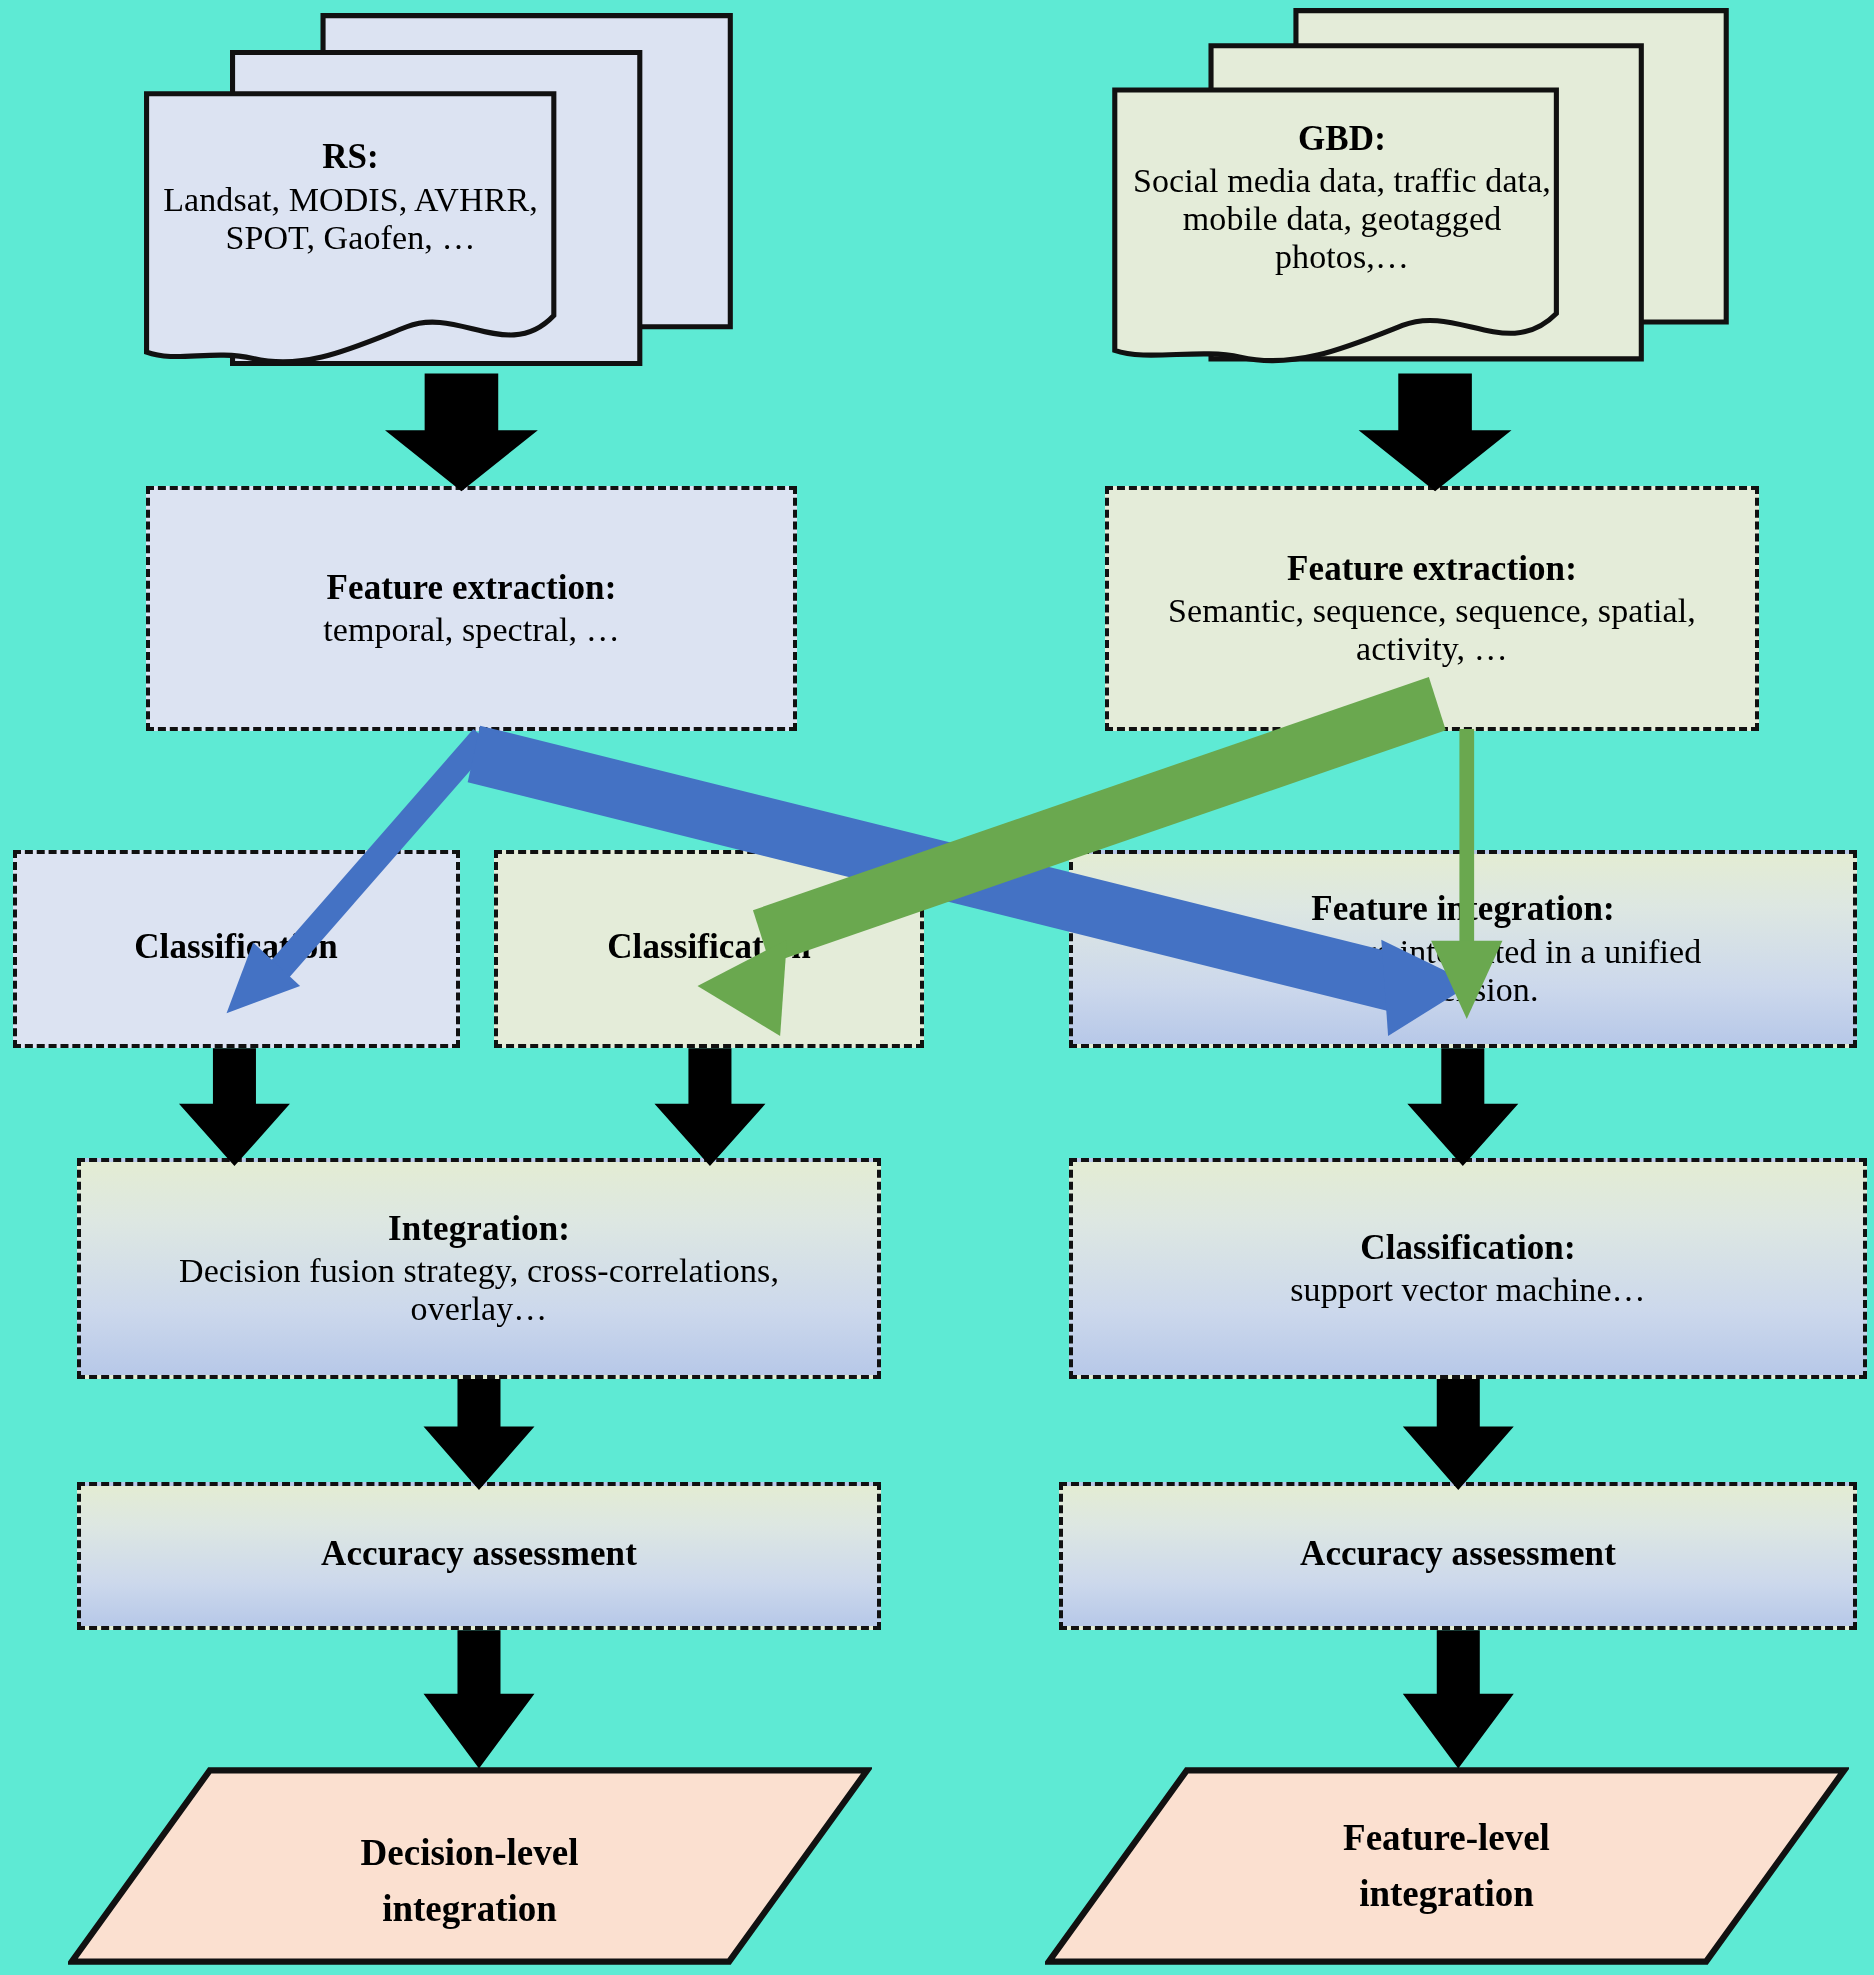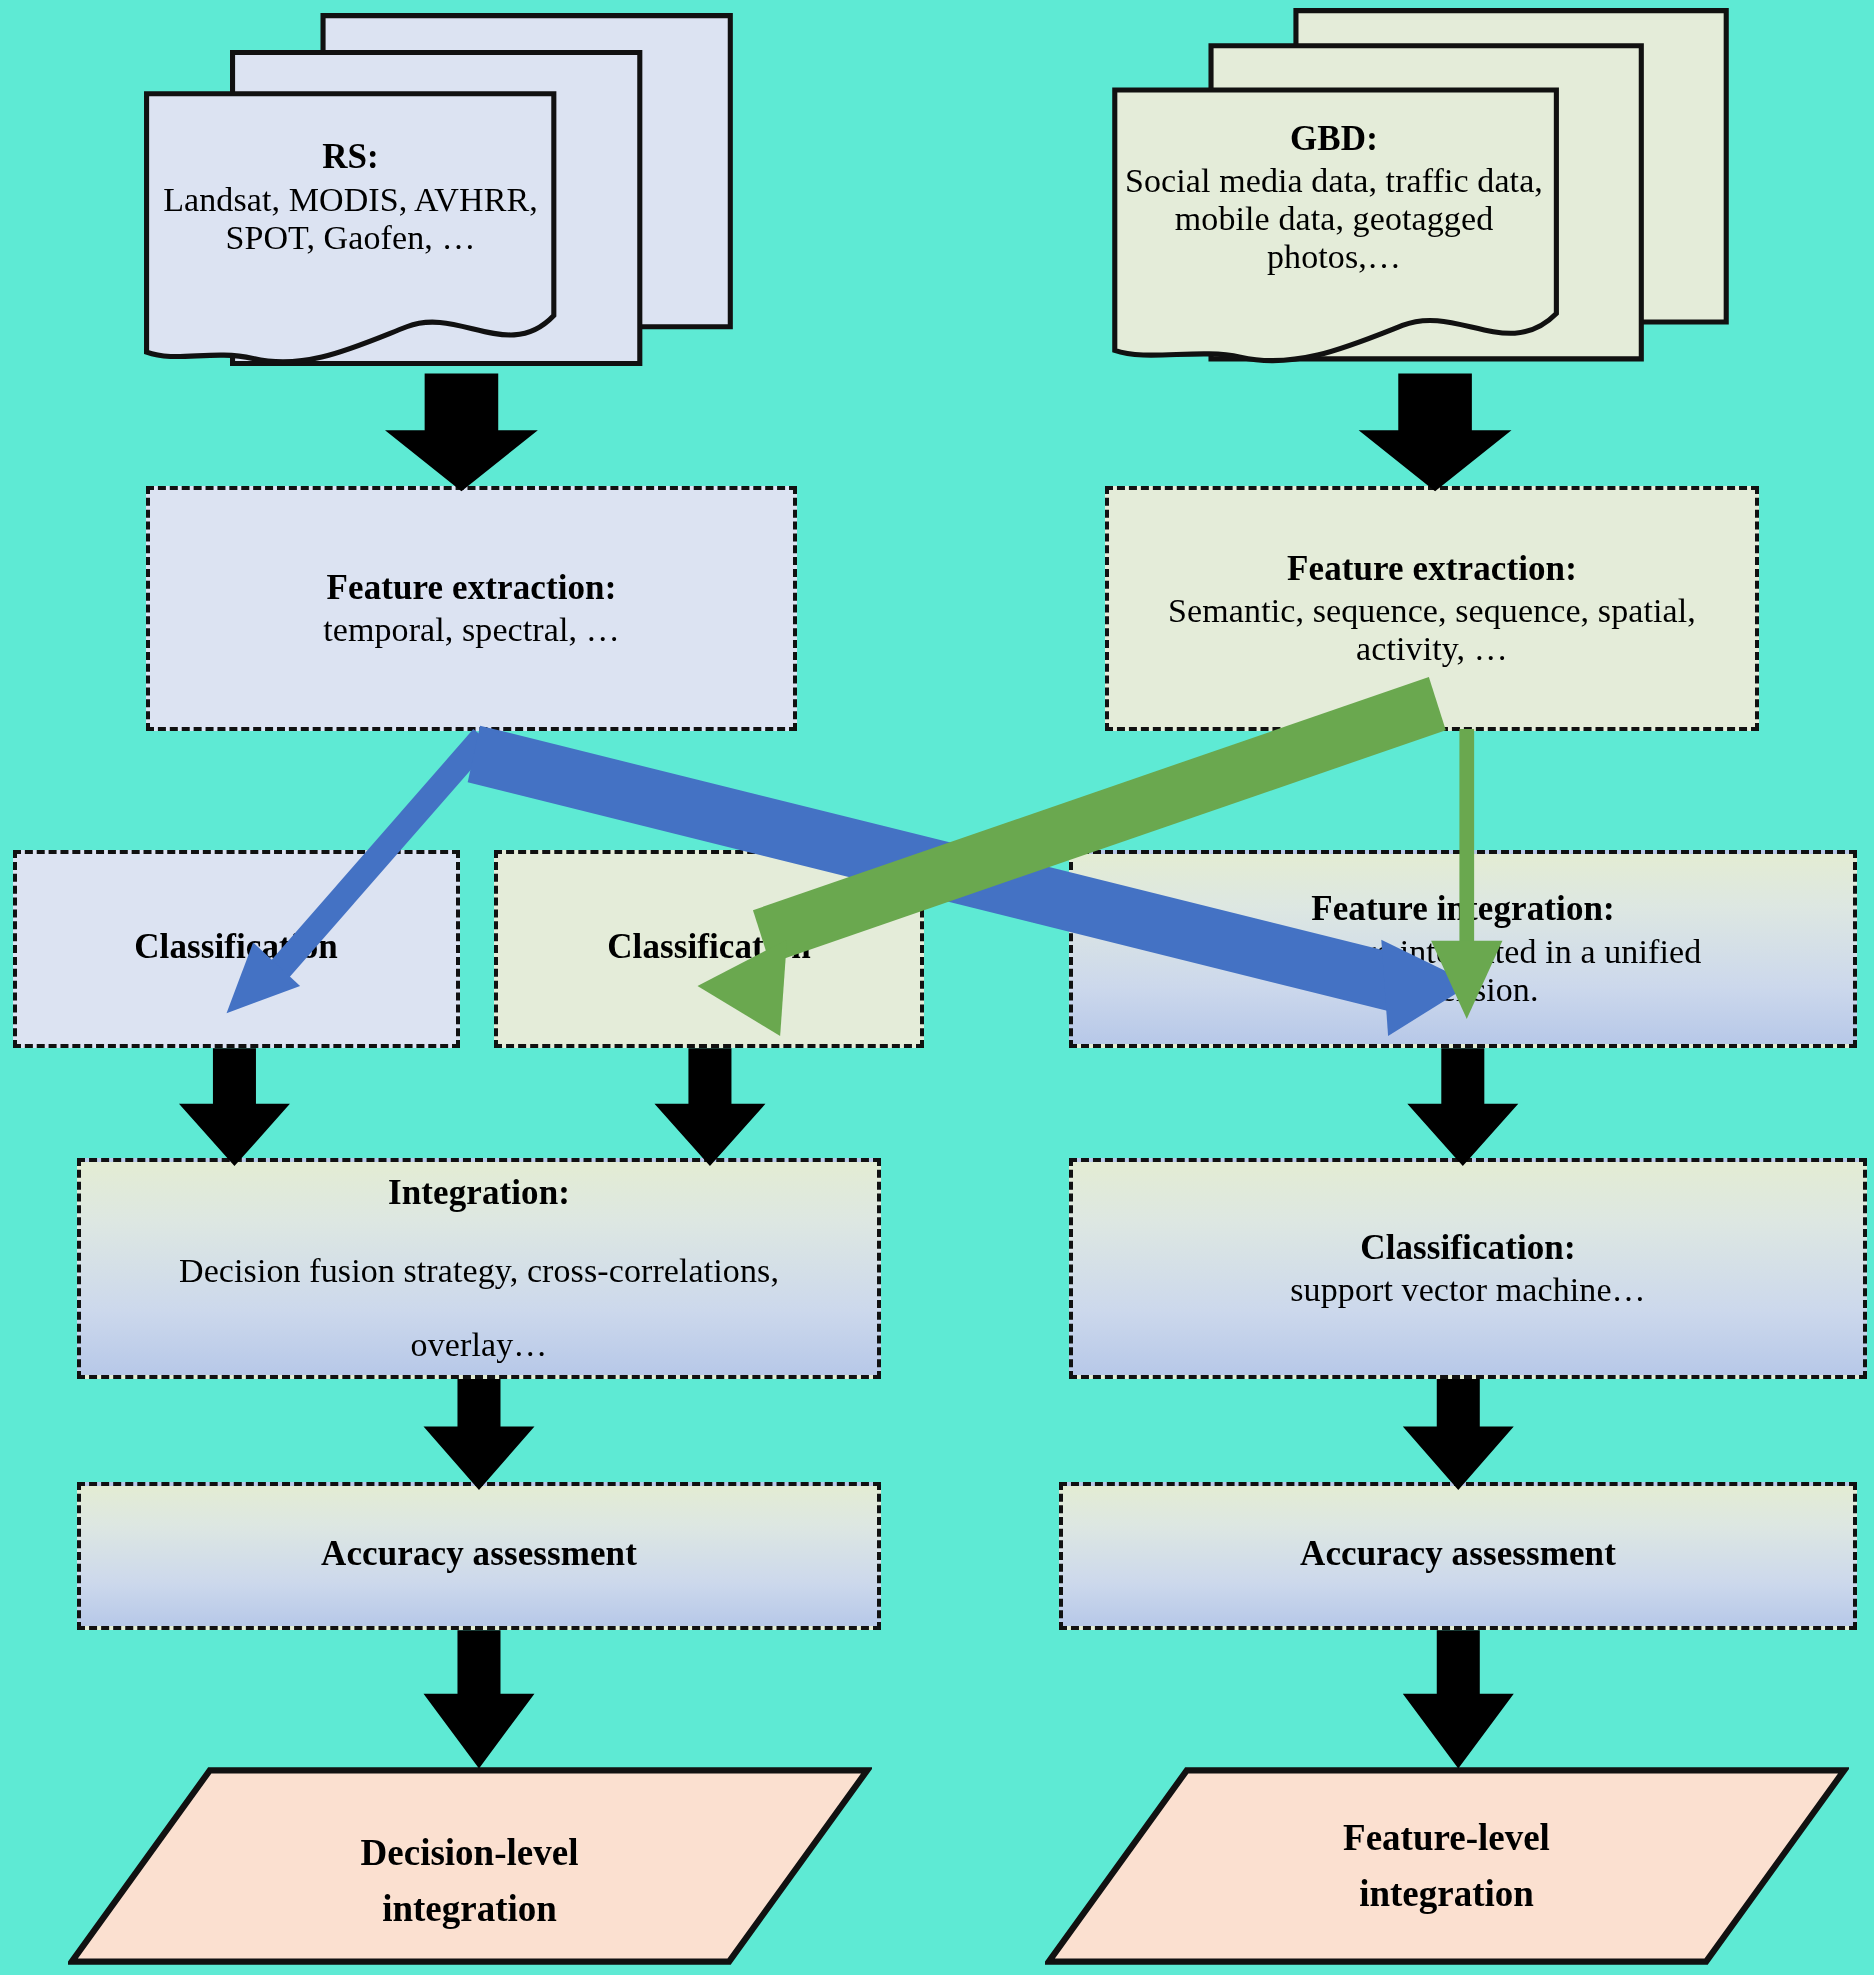--- a/index.html
+++ b/index.html
@@ -116,21 +116,21 @@
 
   <div class="doc-stack" style="left:1109px; top:4.5px; width:623px; height:368px;">
     <svg width="623" height="368" viewBox="0 0 1100 650">
       <path d="M330,10 L1090,10 L1090,560 L330,560 Z" fill="#e4ecd9" stroke="#111" stroke-width="9"></path>
       <path d="M180,72 L940,72 L940,625 L180,625 Z" fill="#e4ecd9" stroke="#111" stroke-width="9"></path>
       <path d="M10,150 L790,150 L790,545
                C706,630 614,528 518,566
                C422,604 330,644 232,622
                C158,606 66,630 10,610 Z" fill="#e4ecd9" stroke="#111" stroke-width="9"></path>
     </svg>
-    <div class="doc-text" style="left:4px; top:74px; width:442px; height:238px;">
+    <div class="doc-text" style="left:12px; top:74px; width:442px; height:238px;">
       <div class="title-line">GBD:</div>
       <div class="body-line">Social media data, traffic data,</div>
       <div class="body-line">mobile data, geotagged</div>
       <div class="body-line">photos,…</div>
     </div>
   </div>
 
   <div class="dashed-box fill-blue" style="left:146px; top:486px; width:651px; height:245px;">
     <div class="title-line">Feature extraction:</div>
     <div class="body-line">temporal, spectral, …</div>
@@ -149,21 +149,21 @@
   <div class="dashed-box fill-green" style="left:494px; top:850px; width:430px; height:198px;">
     <div class="title-line">Classification</div>
   </div>
 
   <div class="dashed-box fill-grad" style="left:1069px; top:850px; width:788px; height:198px;">
     <div class="title-line">Feature integration:</div>
     <div class="body-line">Features are integrated in a unified</div>
     <div class="body-line">dimension.</div>
   </div>
 
-  <div class="dashed-box fill-grad" style="left:77px; top:1158px; width:804px; height:221px;gap:36px;">
+  <div class="dashed-box fill-grad" style="left:77px; top:1158px; width:804px; height:221px;">
     <div class="title-line">Integration:</div>
     <div class="body-line">Decision fusion strategy, cross-correlations,</div>
     <div class="body-line">overlay…</div>
   </div>
 
   <div class="dashed-box fill-grad" style="left:1069px; top:1158px; width:798px; height:221px;">
     <div class="title-line">Classification:</div>
     <div class="body-line">support vector machine…</div>
   </div>
 

